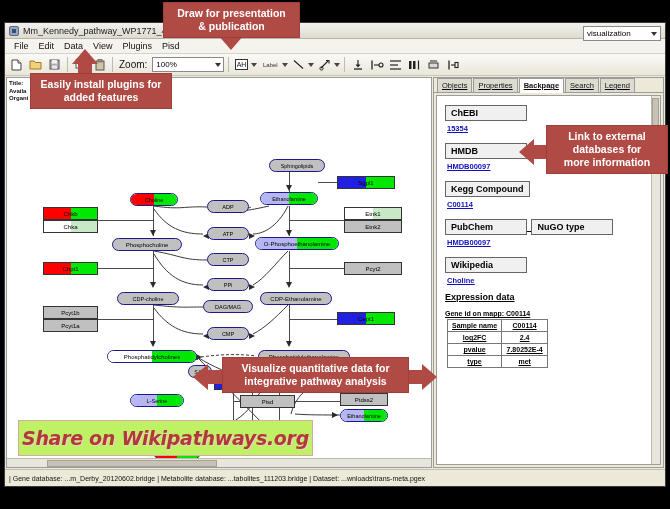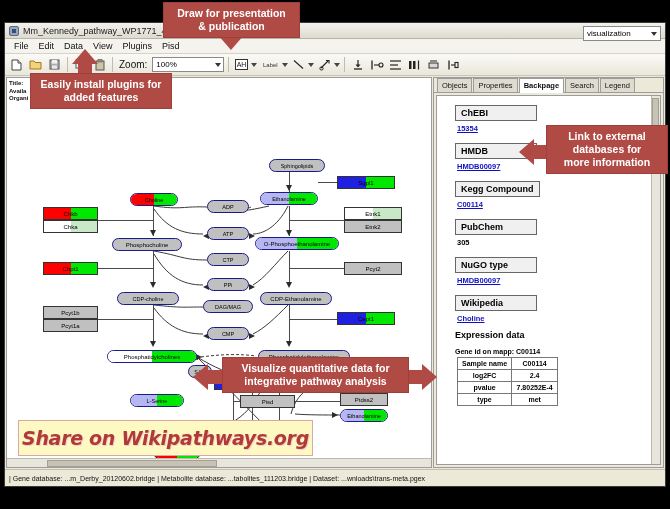--- a/index.html
+++ b/index.html
@@ -206,20 +206,21 @@
   }
 
   
   .side {
     flex: 1;
     margin: 1px 1px 1px 0;
     background: #ece9d8;
     display: flex; flex-direction: column;
     border: 1px solid #9c9c9c;
     overflow: hidden;
+    text-decoration: underline;
   }
   .tabs {
     display: flex; align-items: flex-end;
     height: 15px;
     padding-left: 3px;
     background: #ece9d8;
     border-bottom: 1px solid #9c9c9c;
     gap: 1px;
   }
   .tab {
@@ -238,21 +239,21 @@
     padding-bottom: 2px;
     position: relative; top: 1px;
   }
   .backpage {
     flex: 1;
     background: #fff;
     margin: 2px;
     border: 1px solid #9c9c9c;
     overflow: hidden;
     position: relative;
-    padding: 6px 0 0 18px;
+    padding: 6px 0 0 8px;
   }
   .bp-head {
     display: inline-block;
     min-width: 82px;
     border: 1px solid #666;
     background: #f0f0f0;
     font-size: 9px; font-weight: bold;
     padding: 2px 5px;
     color: #000;
     margin-bottom: 3px;
@@ -338,21 +339,21 @@
     border-top: 13px solid transparent;
     border-bottom: 13px solid transparent;
     border-left: 15px solid #b04a45;
   }
   .cal-stem { position: absolute; background: #b04a45; z-index: 39; }
 
   .share-box {
     position: absolute;
     left: 18px; top: 420px;
     width: 295px; height: 36px;
-    background: #fef9c3;
+    background: #bef264;
     border: 1px solid #d8a8a4;
     display: flex; align-items: center; justify-content: center;
     z-index: 45;
   }
   .share-box .txt {
     font-family: "DejaVu Sans", sans-serif;
     font-style: italic;
     font-weight: bold;
     font-size: 19px;
     color: #b03a34;
@@ -765,21 +766,20 @@
           <div class="bp-head">ChEBI</div>
           <a class="bp-link">15354</a>
 
           <div class="bp-head">HMDB</div>
           <a class="bp-link">HMDB00097</a>
 
           <div class="bp-head">Kegg Compound</div>
           <a class="bp-link">C00114</a>
 
           <div class="bp-head">PubChem</div>
-          <div class="bp-plain">305</div>
 
           <div class="bp-head">NuGO type</div>
           <a class="bp-link">HMDB00097</a>
 
           <div class="bp-head">Wikipedia</div>
           <a class="bp-link">Choline</a>
 
           <div class="bp-section">Expression data</div>
           <div class="bp-sub">Gene id on mapp: C00114</div>
 

